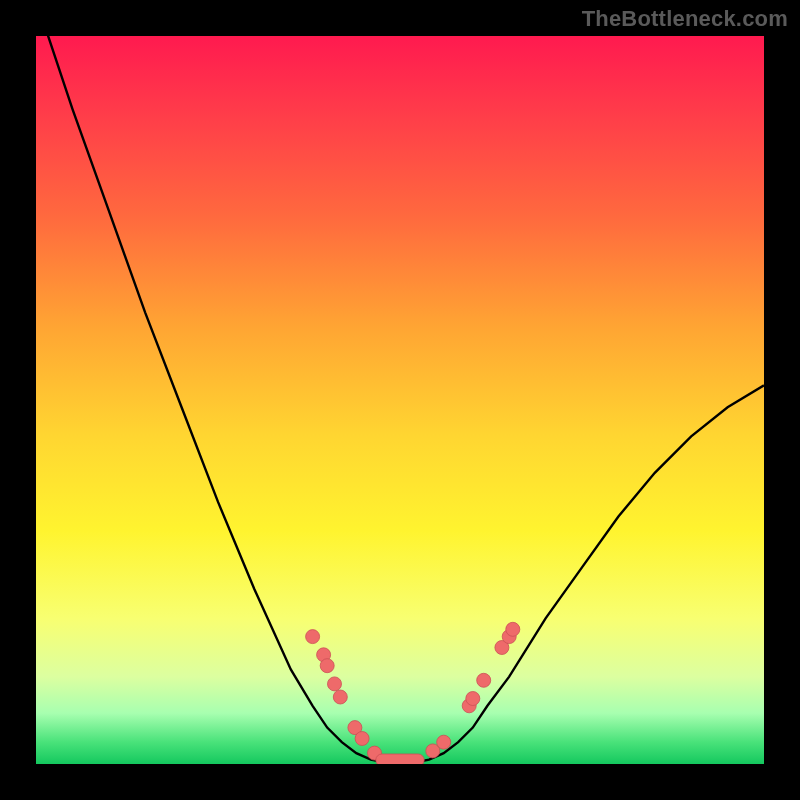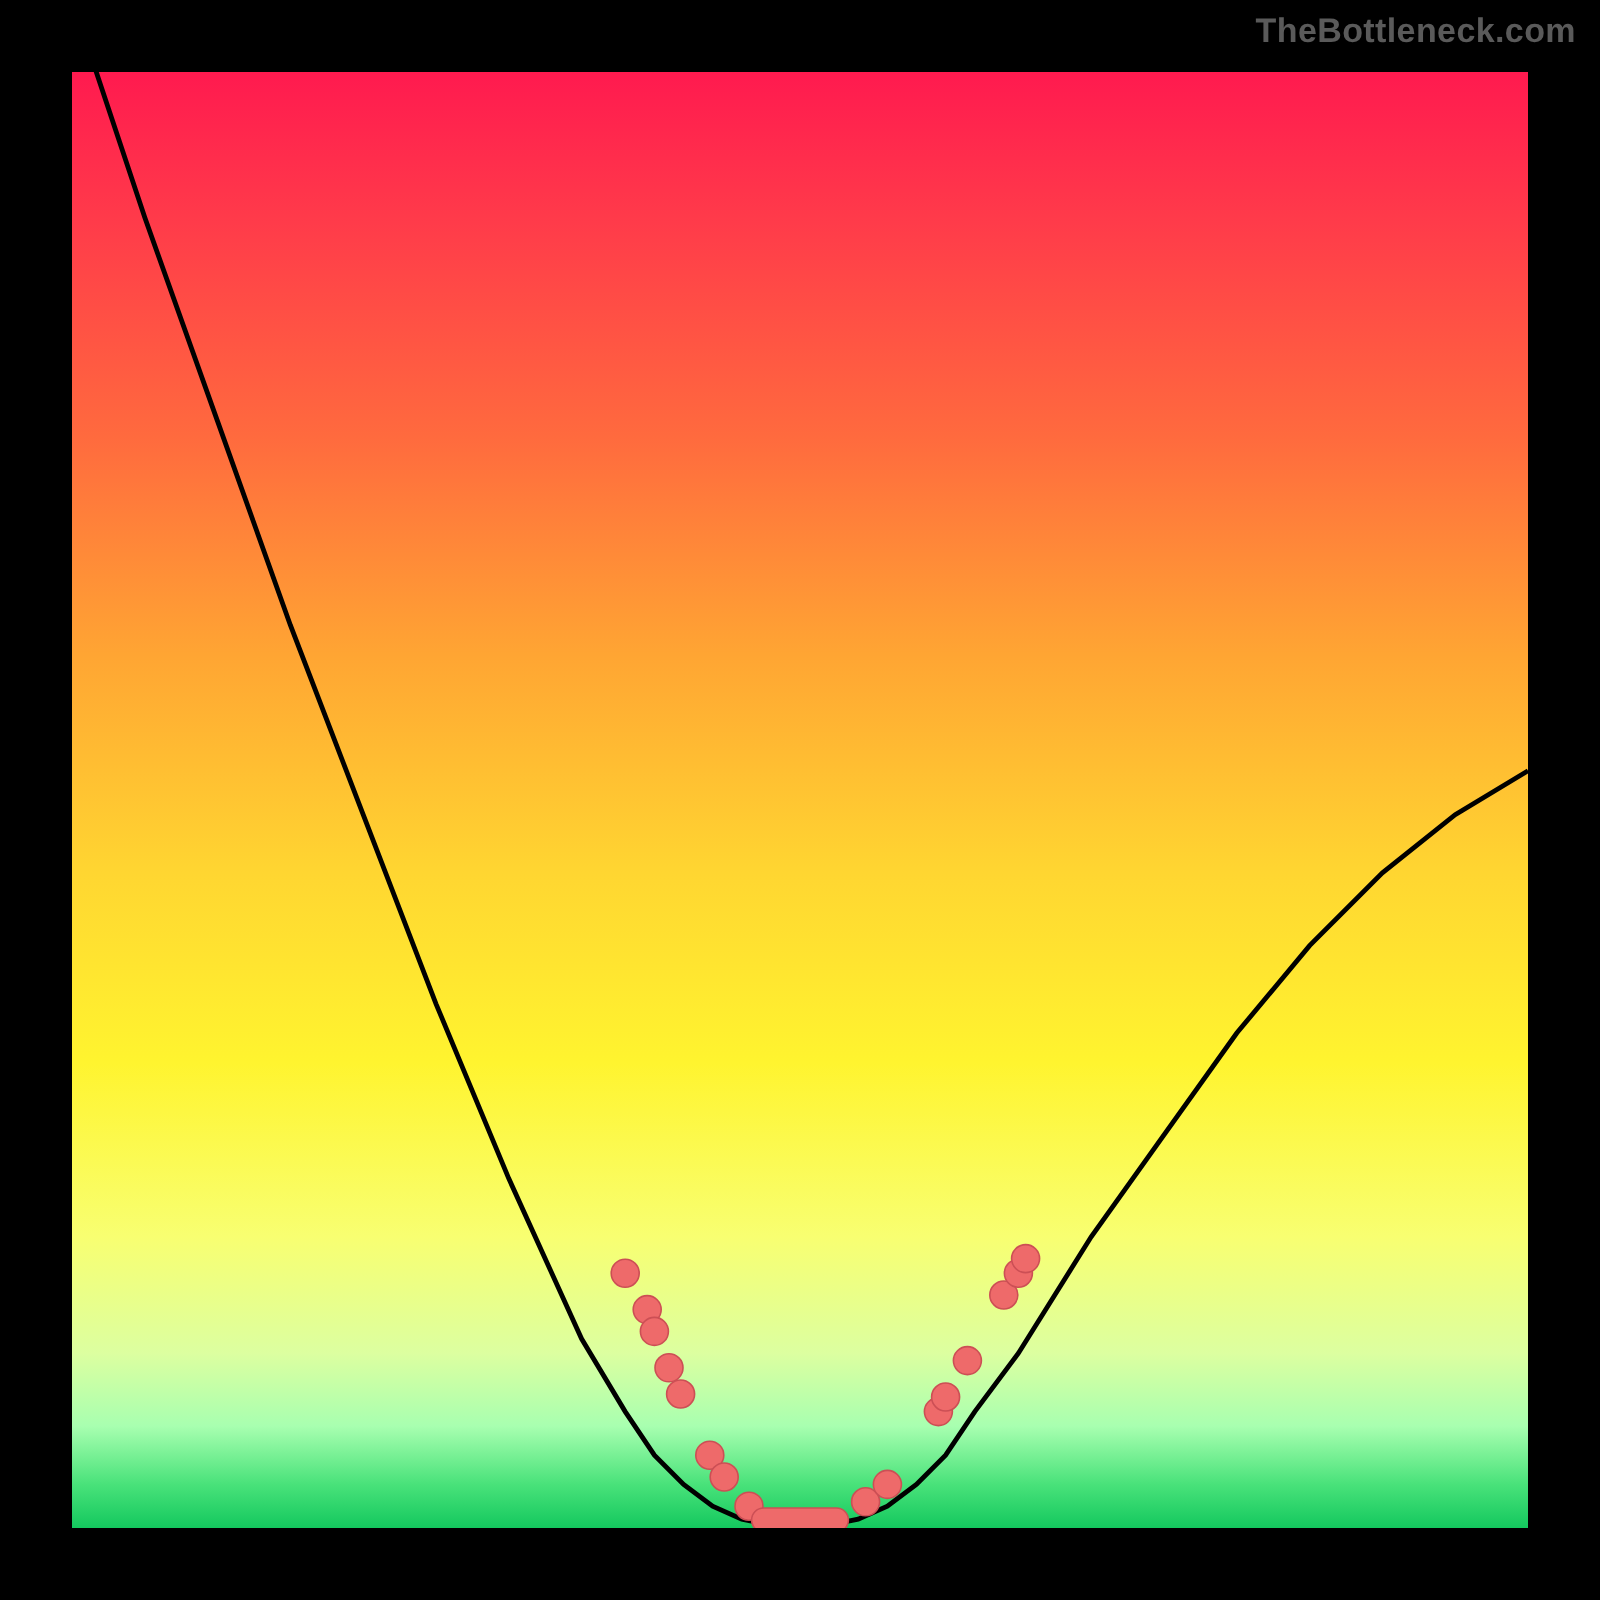--- a/index.html
+++ b/index.html
@@ -15,21 +15,21 @@
     position: relative;
     width: 800px;
     height: 800px;
     background: #000;
   }
   .watermark {
     position: absolute;
     top: 6px;
     right: 12px;
     color: #5a5a5a;
-    font-size: 17px;
+    font-size: 22px;
     font-weight: 600;
     letter-spacing: 0.2px;
     z-index: 10;
   }
   .plot {
     position: absolute;
     left: 36px;
     top: 36px;
     width: 728px;
     height: 728px;

